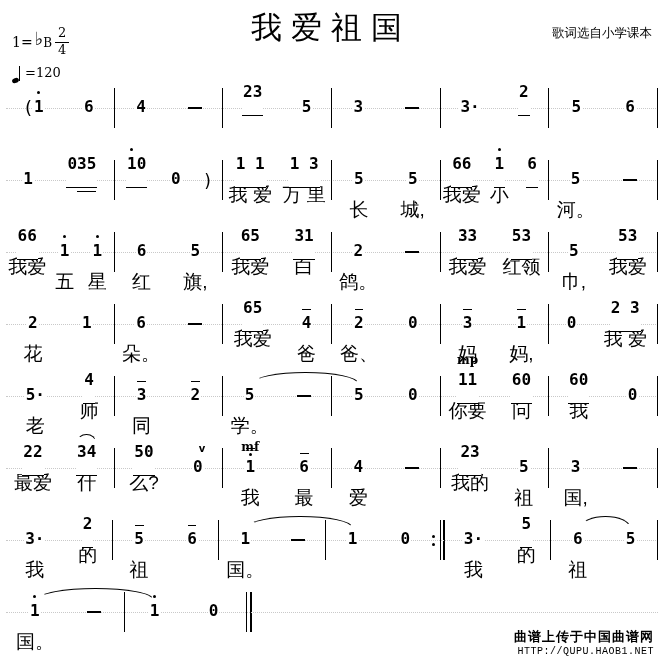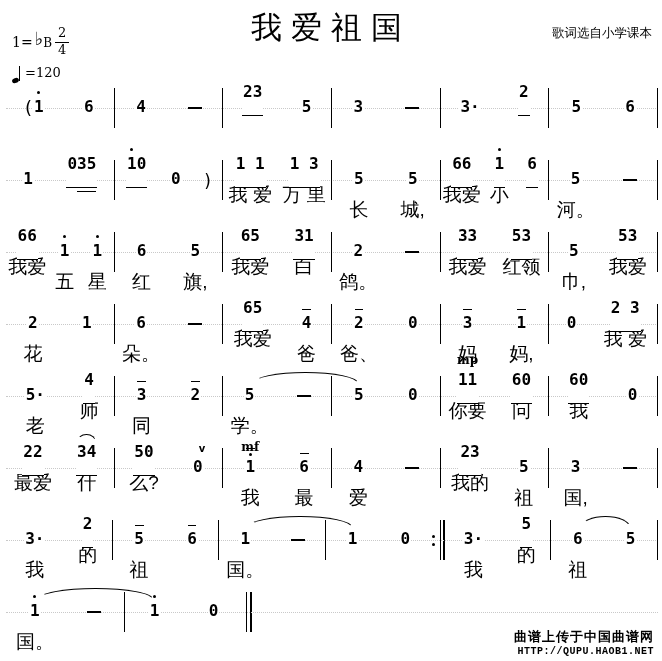--- a/index.html
+++ b/index.html
@@ -52,21 +52,21 @@
   .rdots{display:flex;flex-direction:column;justify-content:center;gap:5px;margin-right:3px;}
   .rdot{width:3px;height:3px;border-radius:50%;background:#000;}
   .rline{width:1.4px;height:40px;background:#000;margin-left:2px;}
   .bar-final{display:flex;height:40px;margin-top:-2px;align-self:flex-start;}
   .bar-final .rline{margin-left:3px;}
   .slur{position:absolute;height:9px;border:1.3px solid transparent;border-top:1.3px solid #000;
         border-radius:50% 50% 0 0/100% 100% 0 0;z-index:2;}
   
   .footer{position:absolute;right:8px;bottom:4px;text-align:right;}
   .f1{font-size:13px;font-weight:bold;letter-spacing:1px;}
-  .f2{font-family:"Liberation Mono",monospace;font-weight:bold;font-size:10px;letter-spacing:0.5px;}
+  .f2{font-family:"Liberation Mono",monospace;font-weight:normal;font-size:10px;letter-spacing:0.5px;}
 </style>
 </head>
 <body>
 
 <div class="page">
   <div class="header">
     <h1 class="title">我爱祖国</h1>
     <div class="keyblock">
       <div class="keyrow">
         <span>1=</span>

